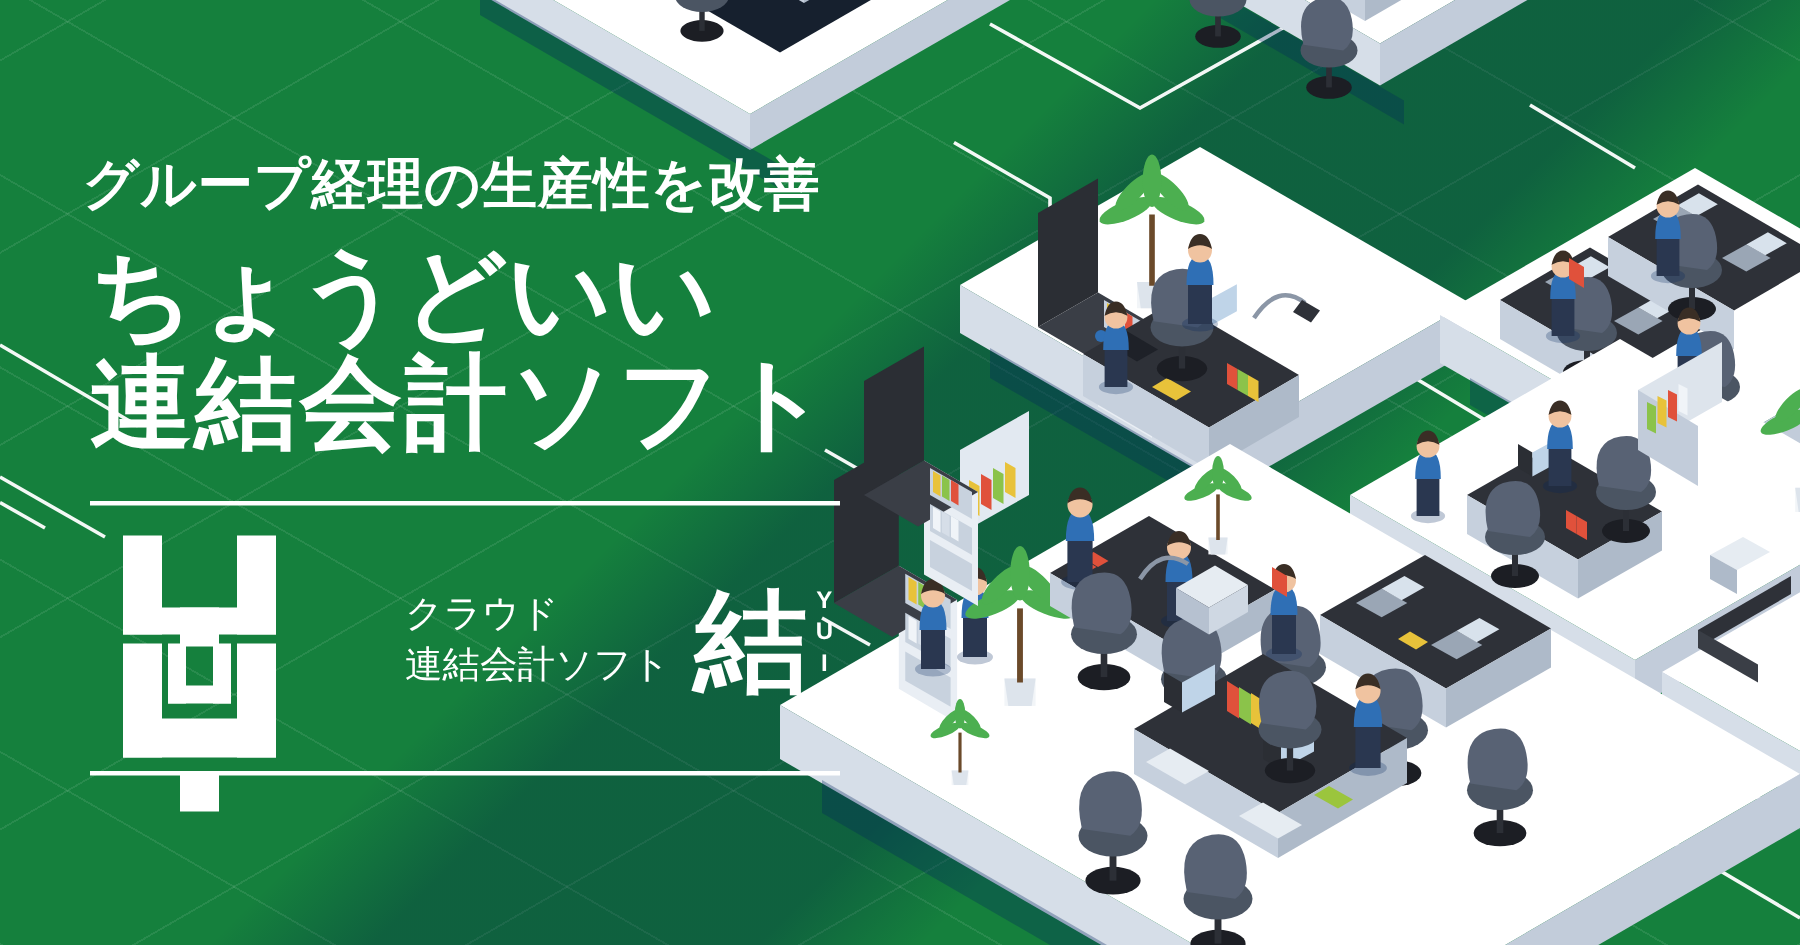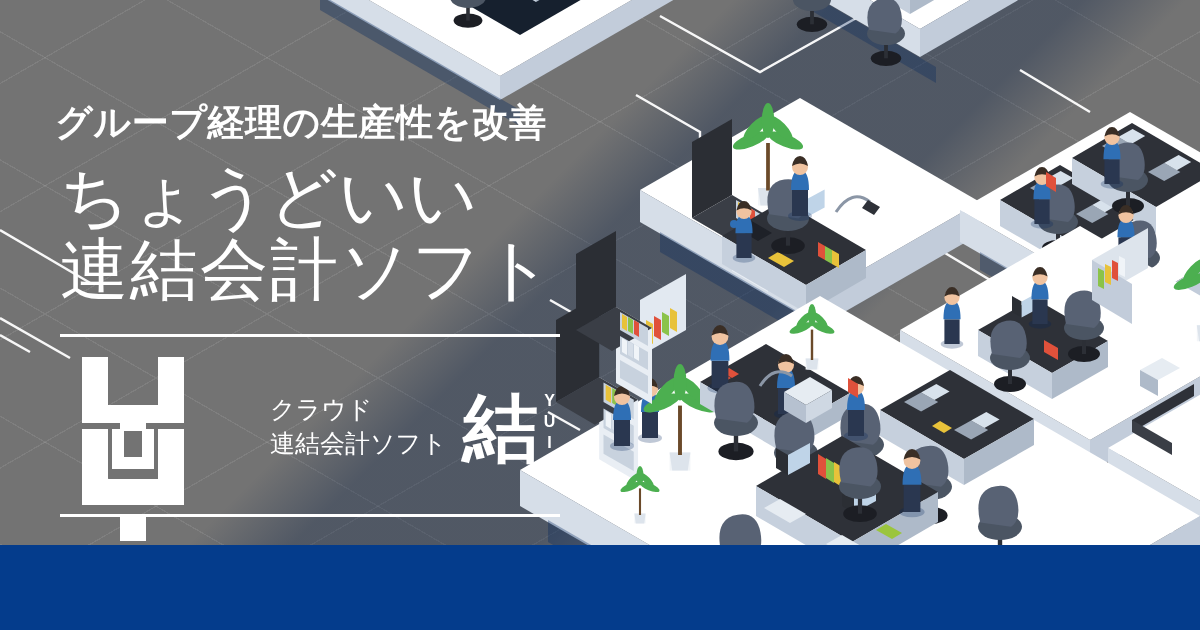--- a/index.html
+++ b/index.html
@@ -3,22 +3,22 @@
 <meta charset="utf-8">
 <title>結 YUI — クラウド連結会計ソフト</title>
 <style>
   html,body{margin:0;padding:0;}
   body{
     width:1200px;height:630px;overflow:hidden;
     font-family:"Liberation Sans","DejaVu Sans",sans-serif;
     background:#043C8C;
   }
   .banner{
-    position:relative;width:1200px;height:545px;overflow:hidden;
-    background:#737373;
+    position:relative;width:1200px;height:630px;overflow:hidden;
+    background:#15803d;
   }
   
   .bg-grid{
     position:absolute;inset:0;
     background-image:
       repeating-linear-gradient(30deg,
         rgba(255,255,255,0.085) 0px, rgba(255,255,255,0.085) 1.2px,
         rgba(255,255,255,0) 1.2px, rgba(255,255,255,0) 111px),
       repeating-linear-gradient(-30deg,
         rgba(255,255,255,0.085) 0px, rgba(255,255,255,0.085) 1.2px,
@@ -36,21 +36,21 @@
   .illus{position:absolute;top:0;left:0;width:1200px;height:630px;}
   
   .content{position:absolute;left:0;top:0;width:620px;height:630px;z-index:5;}
   .tagline{
     position:absolute;left:55px;top:104px;
     font-size:37px;font-weight:bold;color:#ffffff;letter-spacing:.5px;
     white-space:nowrap;line-height:1;
   }
   .headline{
     position:absolute;left:60px;top:160px;
-    color:#ffffff;font-weight:normal;line-height:1.07;white-space:nowrap;
+    color:#ffffff;font-weight:bold;line-height:1.07;white-space:nowrap;
   }
   .headline .l1{display:block;font-size:68px;letter-spacing:0px;}
   .headline .l2{display:block;font-size:68px;letter-spacing:2px;}
   .rule{
     position:absolute;left:60px;width:500px;height:3px;background:#ffffff;
   }
   .rule.top{top:334px;}
   .rule.bottom{top:514px;}
   
   .logo-lock{

